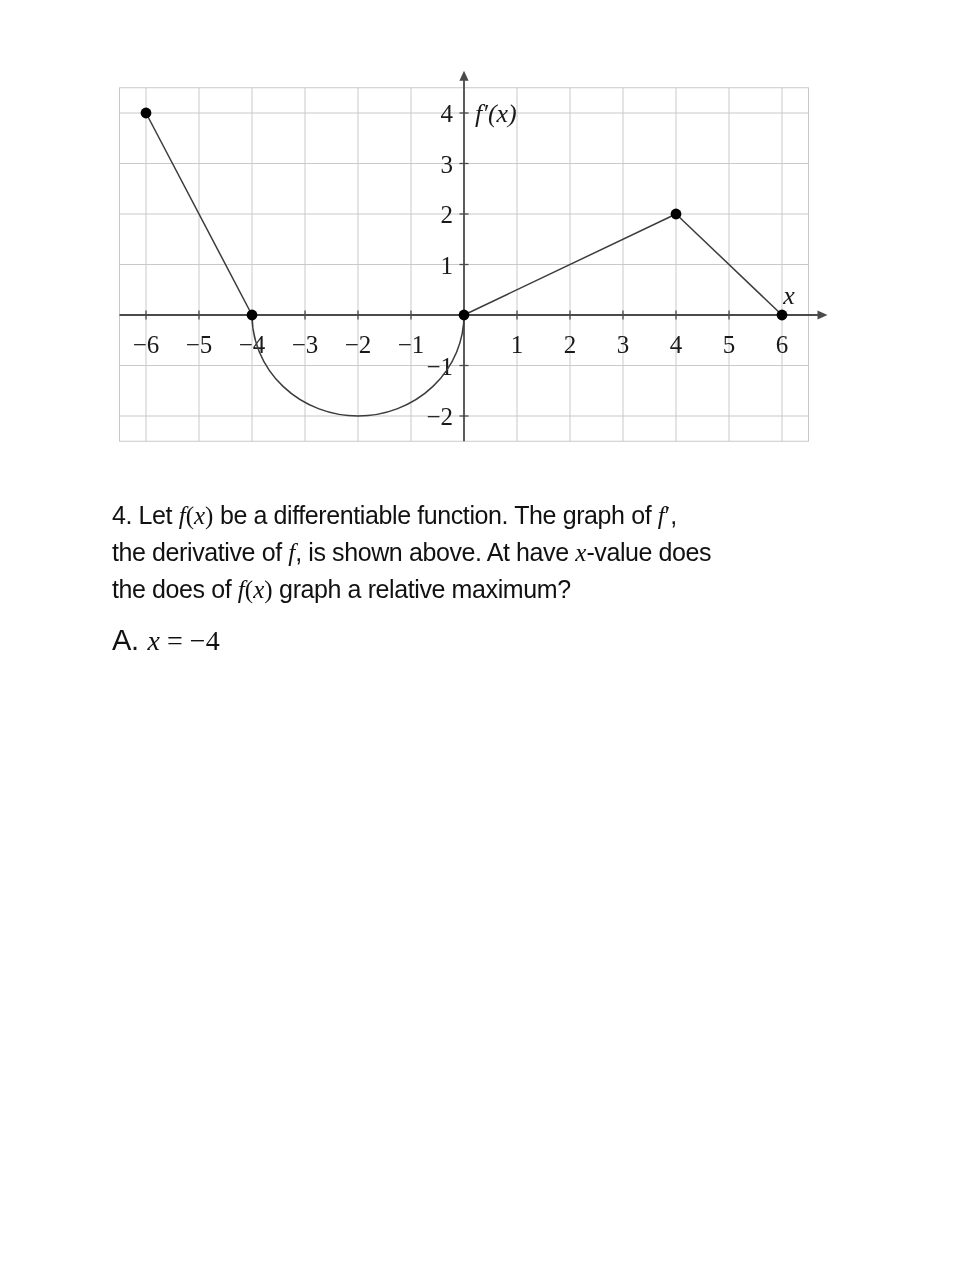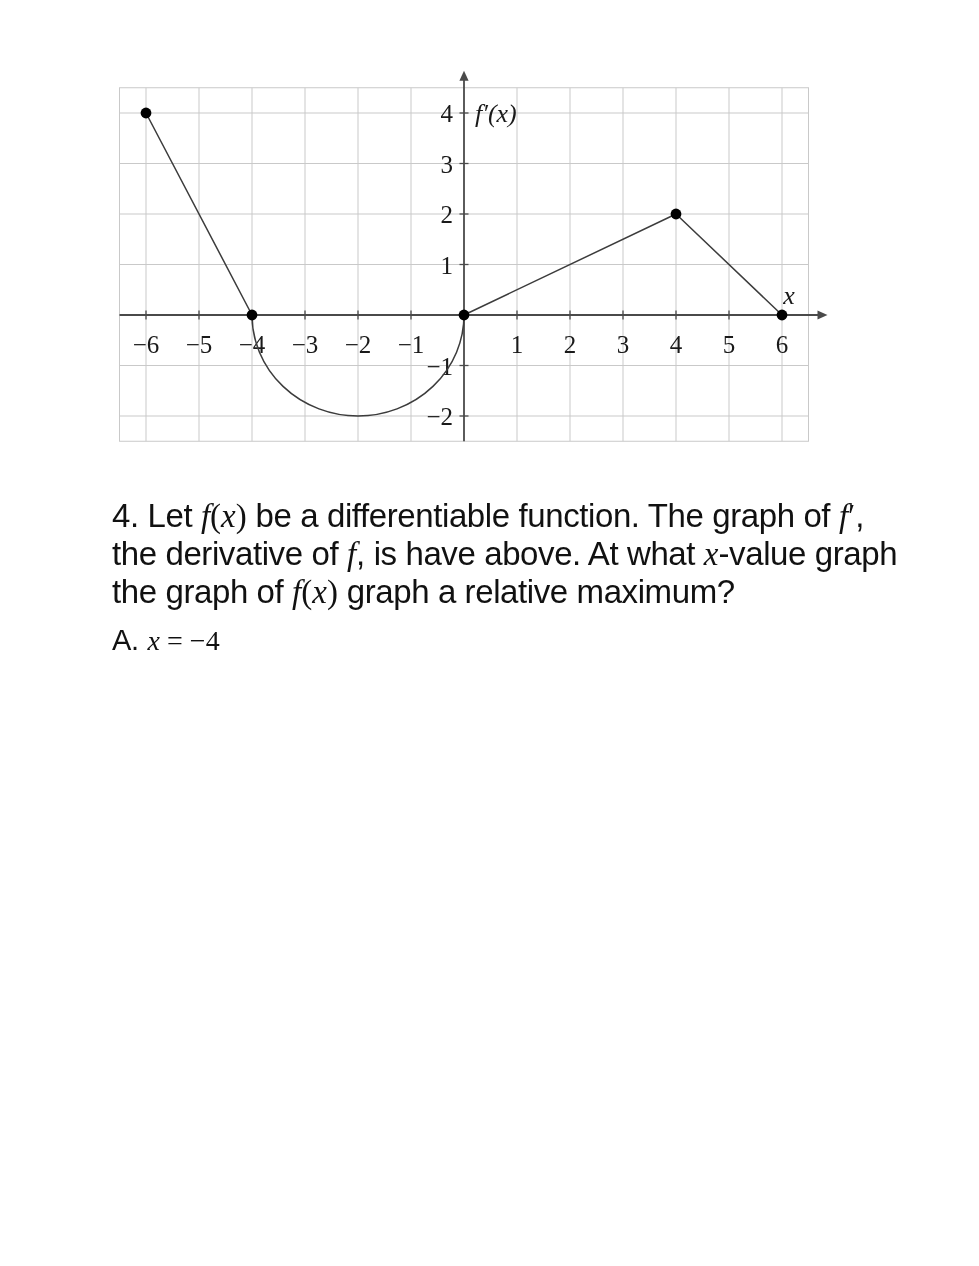--- a/index.html
+++ b/index.html
@@ -22,21 +22,21 @@
     font-style: italic;
     font-size: 26px;
     fill: #1a1a1a;
   }
   .question {
     position: absolute;
     left: 112px;
     top: 497px;
     width: 800px;
     color: #111111;
-    font-size: 33px;
+    font-size: 25px;
     line-height: 37px;
     letter-spacing: -0.4px;
   }
   .qline { white-space: nowrap; }
   .seg-p { font-family: "Liberation Sans", sans-serif; }
   .seg-m { font-family: "Liberation Serif", "DejaVu Serif", serif; font-style: italic; letter-spacing: 0; }
   .seg-r { font-family: "Liberation Serif", "DejaVu Serif", serif; letter-spacing: 0; }
   .options { position: absolute; left: 112px; top: 624px; }
   .option-row {
     height: 50px;
@@ -130,19 +130,19 @@
       <text x="789" y="304" class="axis-label" text-anchor="middle">x</text>
       <path d="M 146 113 L 252 315 A 106 101 0 0 0 464 315 L 464 315 L 676 214 L 676 214 L 782 315 " fill="none" stroke="#3c3c3c" stroke-width="1.5" stroke-linejoin="round"></path>
       <circle cx="146" cy="113" r="5.4" fill="#000000"></circle>
       <circle cx="252" cy="315" r="5.4" fill="#000000"></circle>
       <circle cx="464" cy="315" r="5.4" fill="#000000"></circle>
       <circle cx="676" cy="214" r="5.4" fill="#000000"></circle>
       <circle cx="782" cy="315" r="5.4" fill="#000000"></circle>
     </svg>
   <div class="question" id="question">
       <div class="qline"><span class="seg-p">4. Let </span><span class="seg-m">f</span><span class="seg-r">(</span><span class="seg-m">x</span><span class="seg-r">)</span><span class="seg-p"> be a differentiable function. The graph of </span><span class="seg-m">f</span><span class="seg-r">′</span><span class="seg-p">,</span></div>
-      <div class="qline"><span class="seg-p">the derivative of </span><span class="seg-m">f</span><span class="seg-p">, is have above. At what </span><span class="seg-m">x</span><span class="seg-p">-value graph</span></div>
-      <div class="qline"><span class="seg-p">the graph of </span><span class="seg-m">f</span><span class="seg-r">(</span><span class="seg-m">x</span><span class="seg-r">)</span><span class="seg-p"> graph a relative maximum?</span></div>
+      <div class="qline"><span class="seg-p">the derivative of </span><span class="seg-m">f</span><span class="seg-p">, is shown above. At have </span><span class="seg-m">x</span><span class="seg-p">-value does</span></div>
+      <div class="qline"><span class="seg-p">the does of </span><span class="seg-m">f</span><span class="seg-r">(</span><span class="seg-m">x</span><span class="seg-r">)</span><span class="seg-p"> graph a relative maximum?</span></div>
     </div>
   <div class="options" id="options">
       <div class="option-row"><span class="option-label">A.</span><span class="seg-m">x</span><span class="seg-r"> = −4</span></div>
     </div>
 </div>
 
 </body></html>

